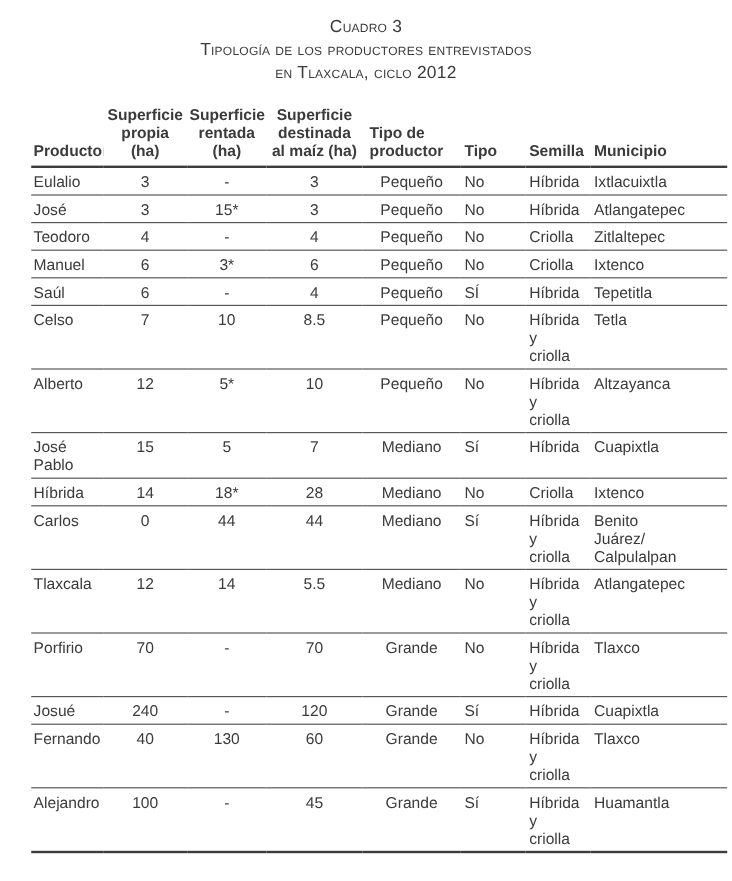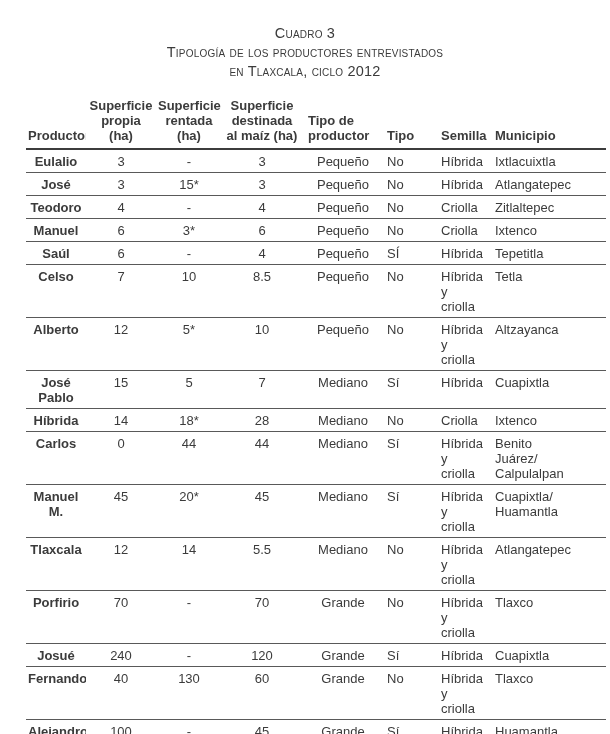--- a/index.html
+++ b/index.html
@@ -8,21 +8,21 @@
     background: #ffffff;
   }
   .page {
     position: relative;
     width: 610px;
     height: 734px;
     background: #ffffff;
     color: #3b3b3b;
     font-family: "Liberation Sans", "DejaVu Sans", sans-serif;
     box-sizing: border-box;
-    padding-top: 24px;
+    padding-top: 14px;
     overflow: hidden;
   }
   .title-block {
     text-align: center;
     line-height: 19px;
   }
   .title-line {
     font-variant: small-caps;
     font-size: 14.5px;
     letter-spacing: 0.2px;
@@ -57,21 +57,21 @@
     border-bottom: 2px solid #3c3c3c;
   }
   
   table.cuadro th:nth-child(2),
   table.cuadro th:nth-child(3),
   table.cuadro th:nth-child(4) { text-align: center; }
   table.cuadro th:nth-child(5) { padding-left: 6px; }
   table.cuadro th:nth-child(6),
   table.cuadro th:nth-child(7),
   table.cuadro th:nth-child(8) { padding-left: 3px; }
-  table.cuadro td:nth-child(1) { text-align: center; font-weight: bold; }
+  table.cuadro td:nth-child(1) { text-align: left; }
   table.cuadro td:nth-child(2),
   table.cuadro td:nth-child(3),
   table.cuadro td:nth-child(4),
   table.cuadro td:nth-child(5) { text-align: center; }
   table.cuadro td:nth-child(6),
   table.cuadro td:nth-child(7),
   table.cuadro td:nth-child(8) { text-align: left; padding-left: 3px; }
 </style>
 </head>
 <body>
@@ -213,32 +213,20 @@
           <td>44</td>
           <td>Mediano</td>
           <td>Sí</td>
           <td>Híbrida y
 criolla</td>
           <td>Benito
 Juárez/
 Calpulalpan</td>
         </tr>
         <tr>
-          <td>Manuel M.</td>
-          <td>45</td>
-          <td>20*</td>
-          <td>45</td>
-          <td>Mediano</td>
-          <td>Sí</td>
-          <td>Híbrida y
-criolla</td>
-          <td>Cuapixtla/
-Huamantla</td>
-        </tr>
-        <tr>
           <td>Tlaxcala</td>
           <td>12</td>
           <td>14</td>
           <td>5.5</td>
           <td>Mediano</td>
           <td>No</td>
           <td>Híbrida y
 criolla</td>
           <td>Atlangatepec</td>
         </tr>

